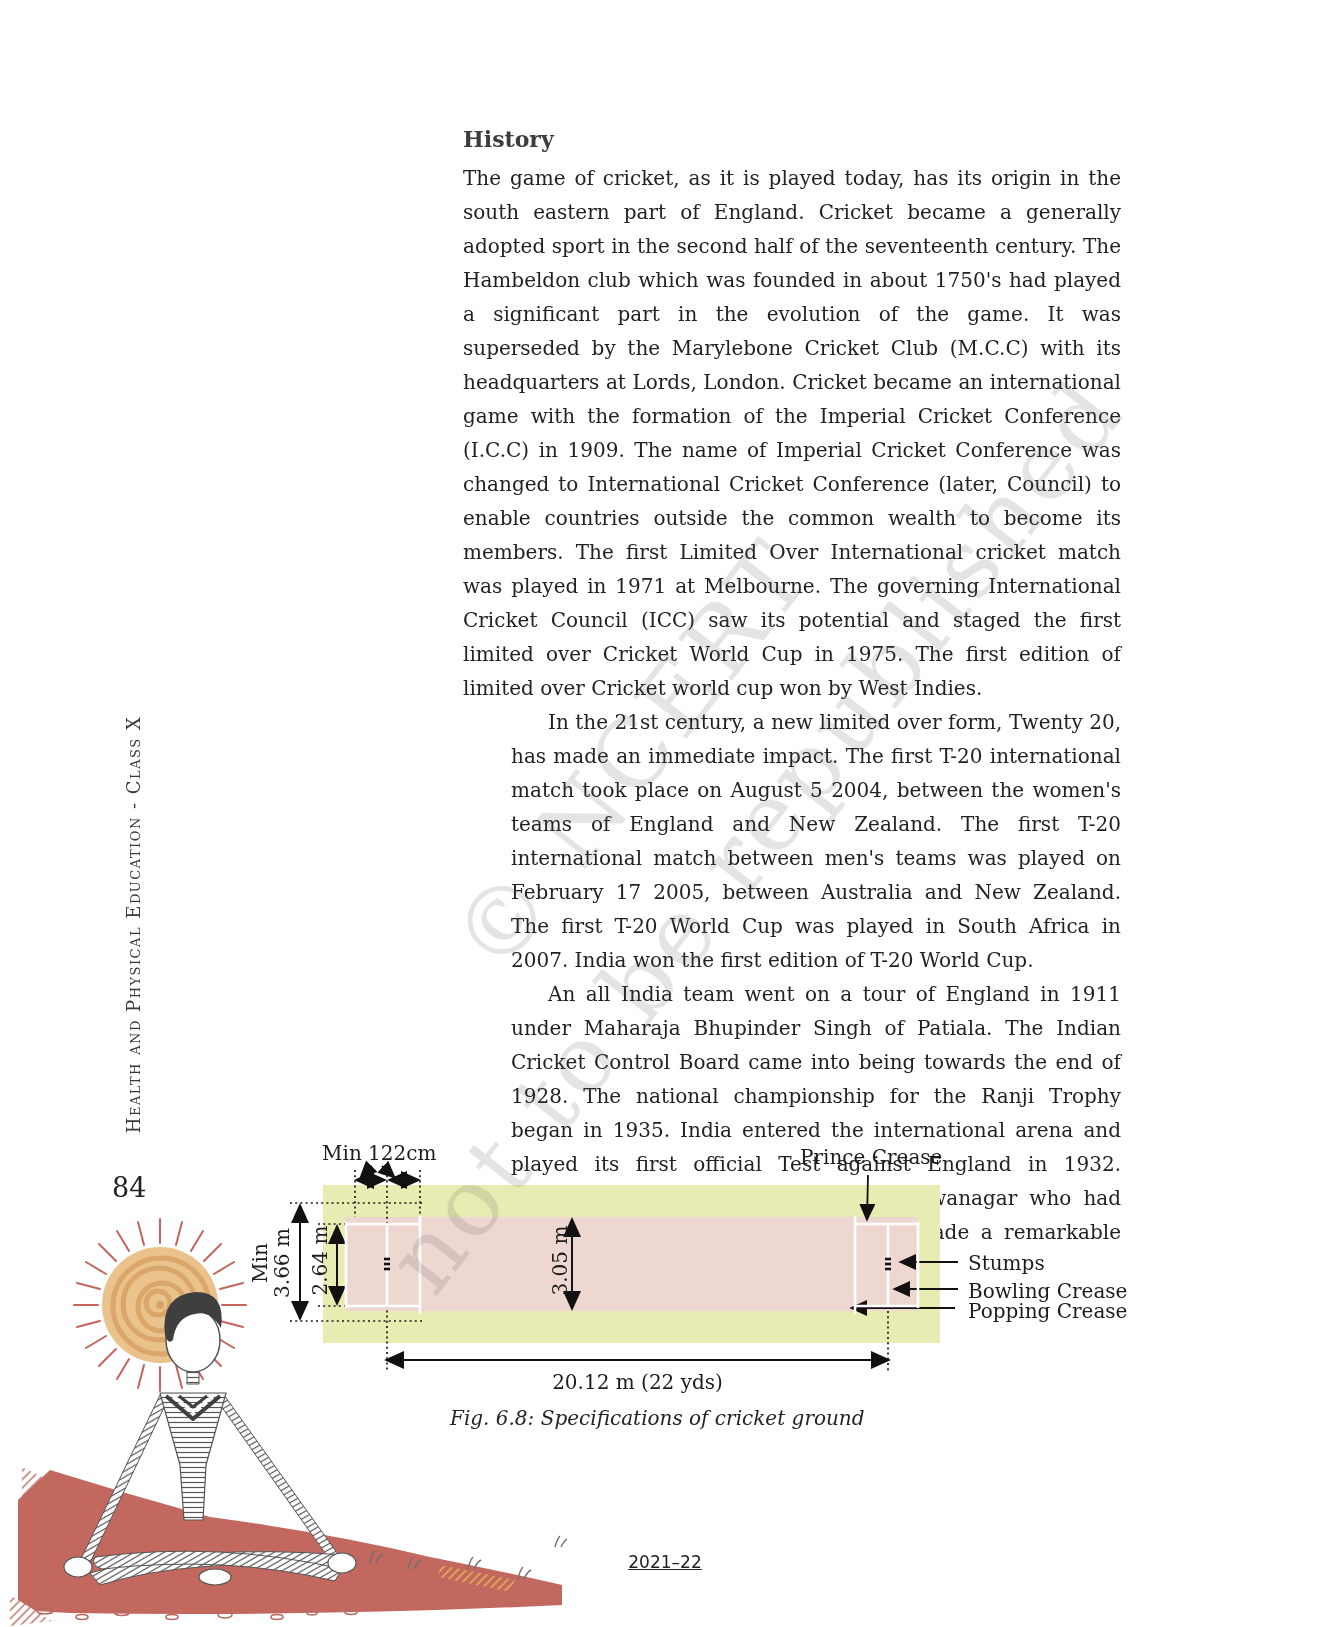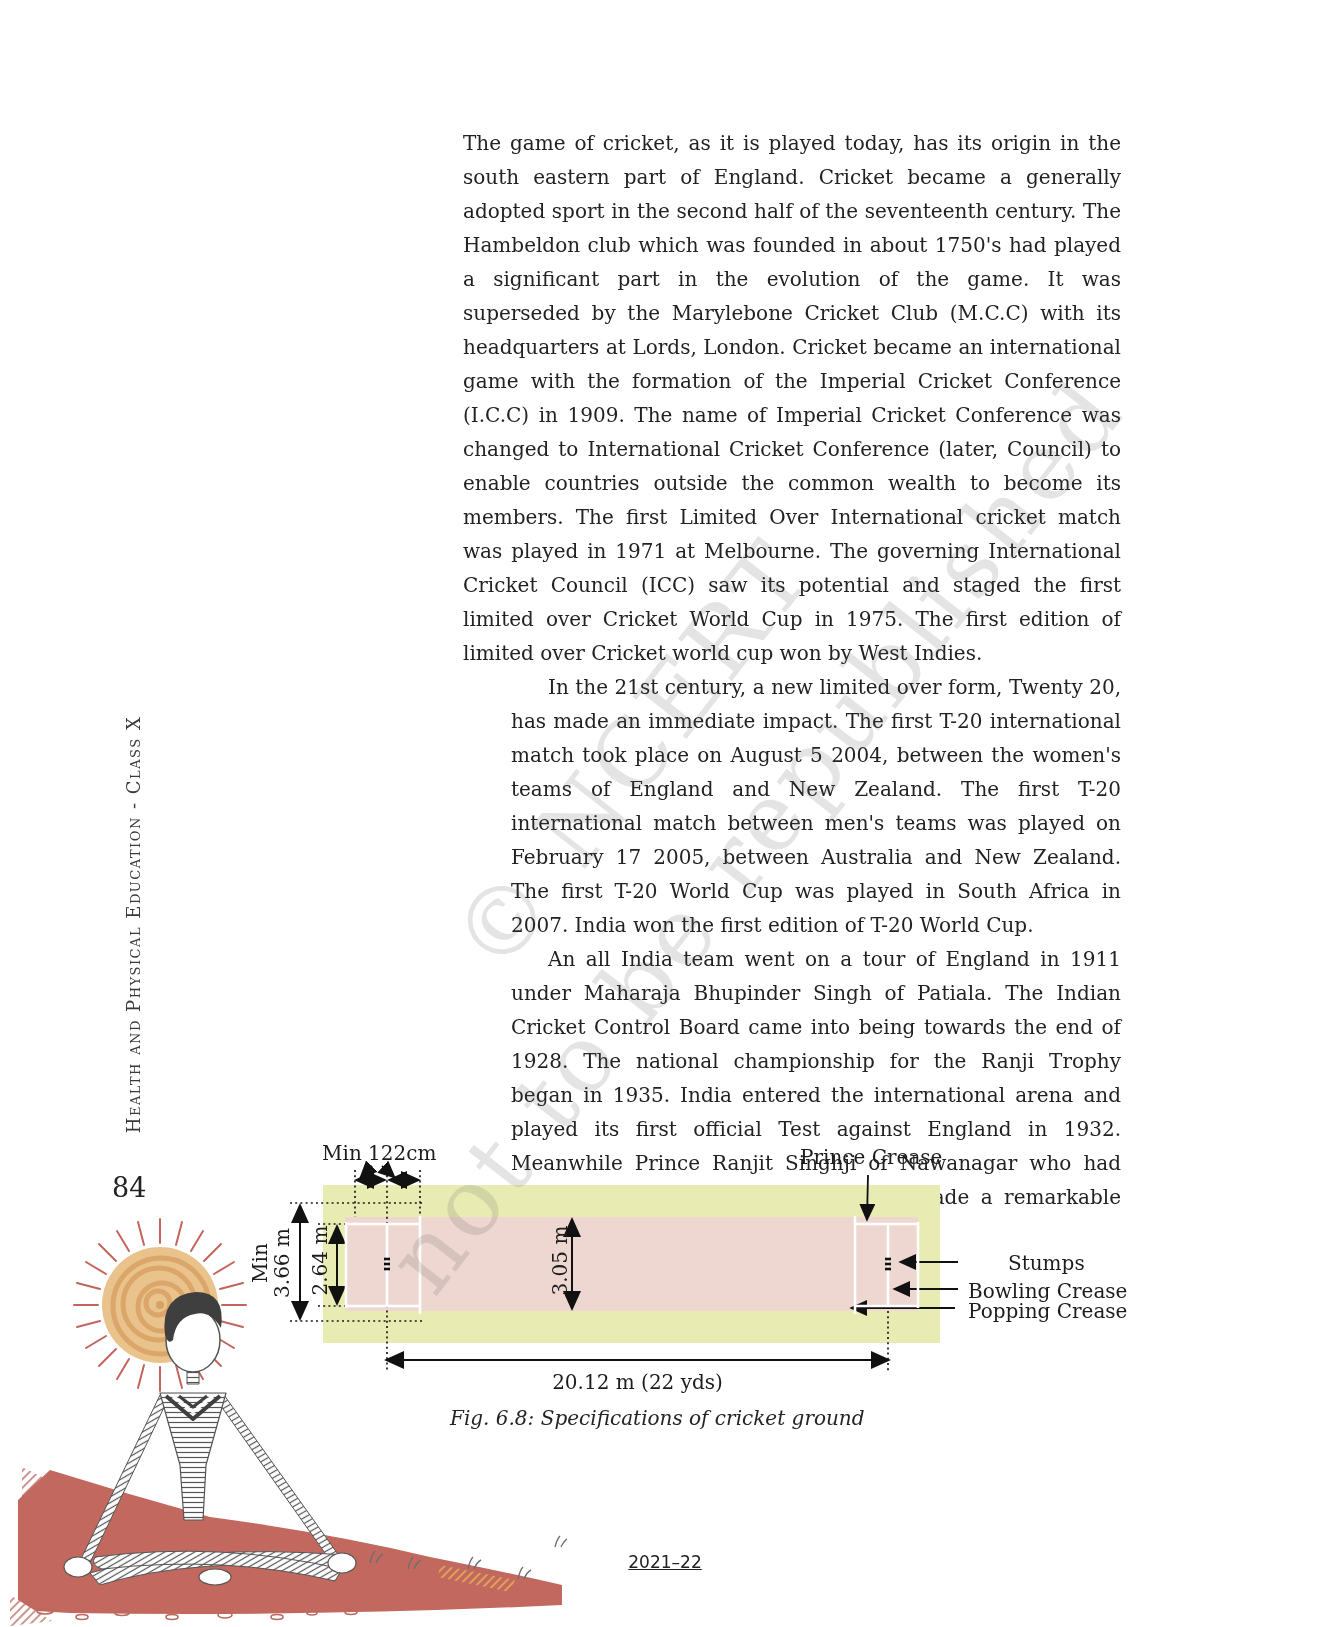--- a/index.html
+++ b/index.html
@@ -39,20 +39,21 @@
 <div class="abs watermark">
   <div>© NCERT</div>
   <div>not to be republished</div>
 </div>
 
 <div class="abs sidebar">Health and Physical Education - Class X</div>
 
 <div class="abs pagenum">84</div>
 
 <div class="abs content">
+  <h2>History</h2>
   <p>The game of cricket, as it is played today, has its origin in the south eastern part of England. Cricket became a generally adopted sport in the second half of the seventeenth century. The Hambeldon club which was founded in about 1750's had played a significant part in the evolution of the game. It was superseded by the Marylebone Cricket Club (M.C.C) with its headquarters at Lords, London. Cricket became an international game with the formation of the Imperial Cricket Conference (I.C.C) in 1909. The name of Imperial Cricket Conference was changed to International Cricket Conference (later, Council) to enable countries outside the common wealth to become its members. The first Limited Over International cricket match was played in 1971 at Melbourne. The governing International Cricket Council (ICC) saw its potential and staged the first limited over Cricket World Cup in 1975. The first edition of limited over Cricket world cup won by West Indies.</p>
   <p class="indent">In the 21st century, a new limited over form, Twenty 20, has made an immediate impact. The first T-20 international match took place on August 5 2004, between the women's teams of England and New Zealand. The first T-20 international match between men's teams was played on February 17 2005, between Australia and New Zealand. The first T-20 World Cup was played in South Africa in 2007. India won the first edition of T-20 World Cup.</p>
   <p class="indent">An all India team went on a tour of England in 1911 under Maharaja Bhupinder Singh of Patiala. The Indian Cricket Control Board came into being towards the end of 1928. The national championship for the Ranji Trophy began in 1935. India entered the international arena and played its first official Test against England in 1932. Meanwhile Prince Ranjit Singhji of Nawanagar who had gone to England for further studies, made a remarkable name for himself in the game of cricket.</p>
   <h2 class="measure">Measurement</h2>
 </div>
 
 <div class="abs fig">
   <div class="band" style="left: 83px; top: 50px; width: 617px; height: 158px; background-color: rgb(233, 236, 178);"></div>
   <div class="band" style="left: 105px; top: 82px; width: 573px; height: 94px; background-color: rgb(238, 215, 209);"></div>
 
@@ -112,21 +113,21 @@
 </div>
 
 <div class="abs lbl" style="left:322px;top:1141px;">Min 122cm</div>
 <div class="abs lbl" style="left:800px;top:1145px;">Prince Crease</div>
 <div class="abs lbl rot" style="left:216px;top:1240px;width:112px;height:46px;">
   <span class="ln">Min</span>
   <span class="ln">3.66 m</span>
 </div>
 <div class="abs lbl rot" style="left:284px;top:1251px;width:68px;height:21px;">2.64 m</div>
 <div class="abs lbl rot" style="left:524px;top:1251px;width:68px;height:21px;">3.05 m</div>
-<div class="abs lbl" style="left:968px;top:1251px;margin-left:40px;">Stumps</div>
+<div class="abs lbl" style="left:968px;top:1251px;">Stumps</div>
 <div class="abs lbl" style="left:968px;top:1279px;">Bowling Crease</div>
 <div class="abs lbl" style="left:968px;top:1299px;">Popping Crease</div>
 <div class="abs lbl dimlabel">20.12 m (22 yds)</div>
 <div class="abs caption">Fig. 6.8: Specifications of cricket ground</div>
 
 <svg class="abs illu" width="570" height="462" viewBox="0 0 570 462">
   <defs>
     <pattern id="hstripe" width="4" height="5" patternUnits="userSpaceOnUse">
       <rect width="4" height="5" fill="#ffffff"></rect>
         <line x1="0" y1="2.5" x2="4" y2="2.5" stroke="#555" stroke-width="1.2"></line>

